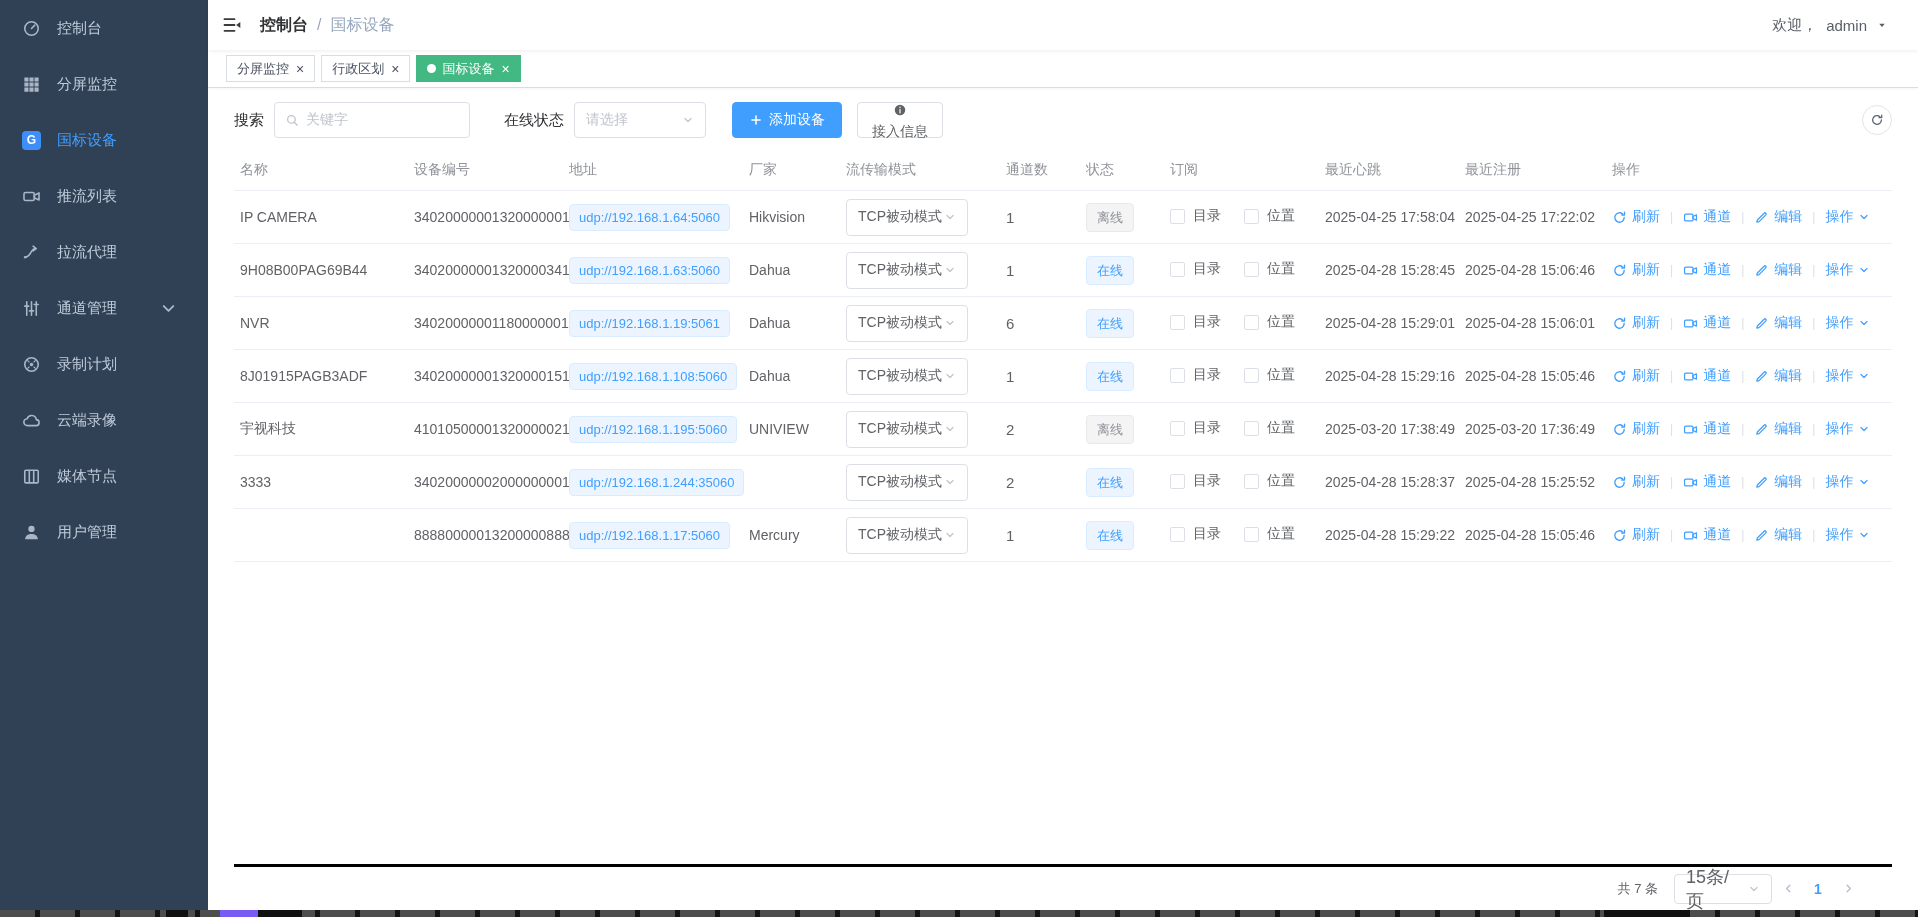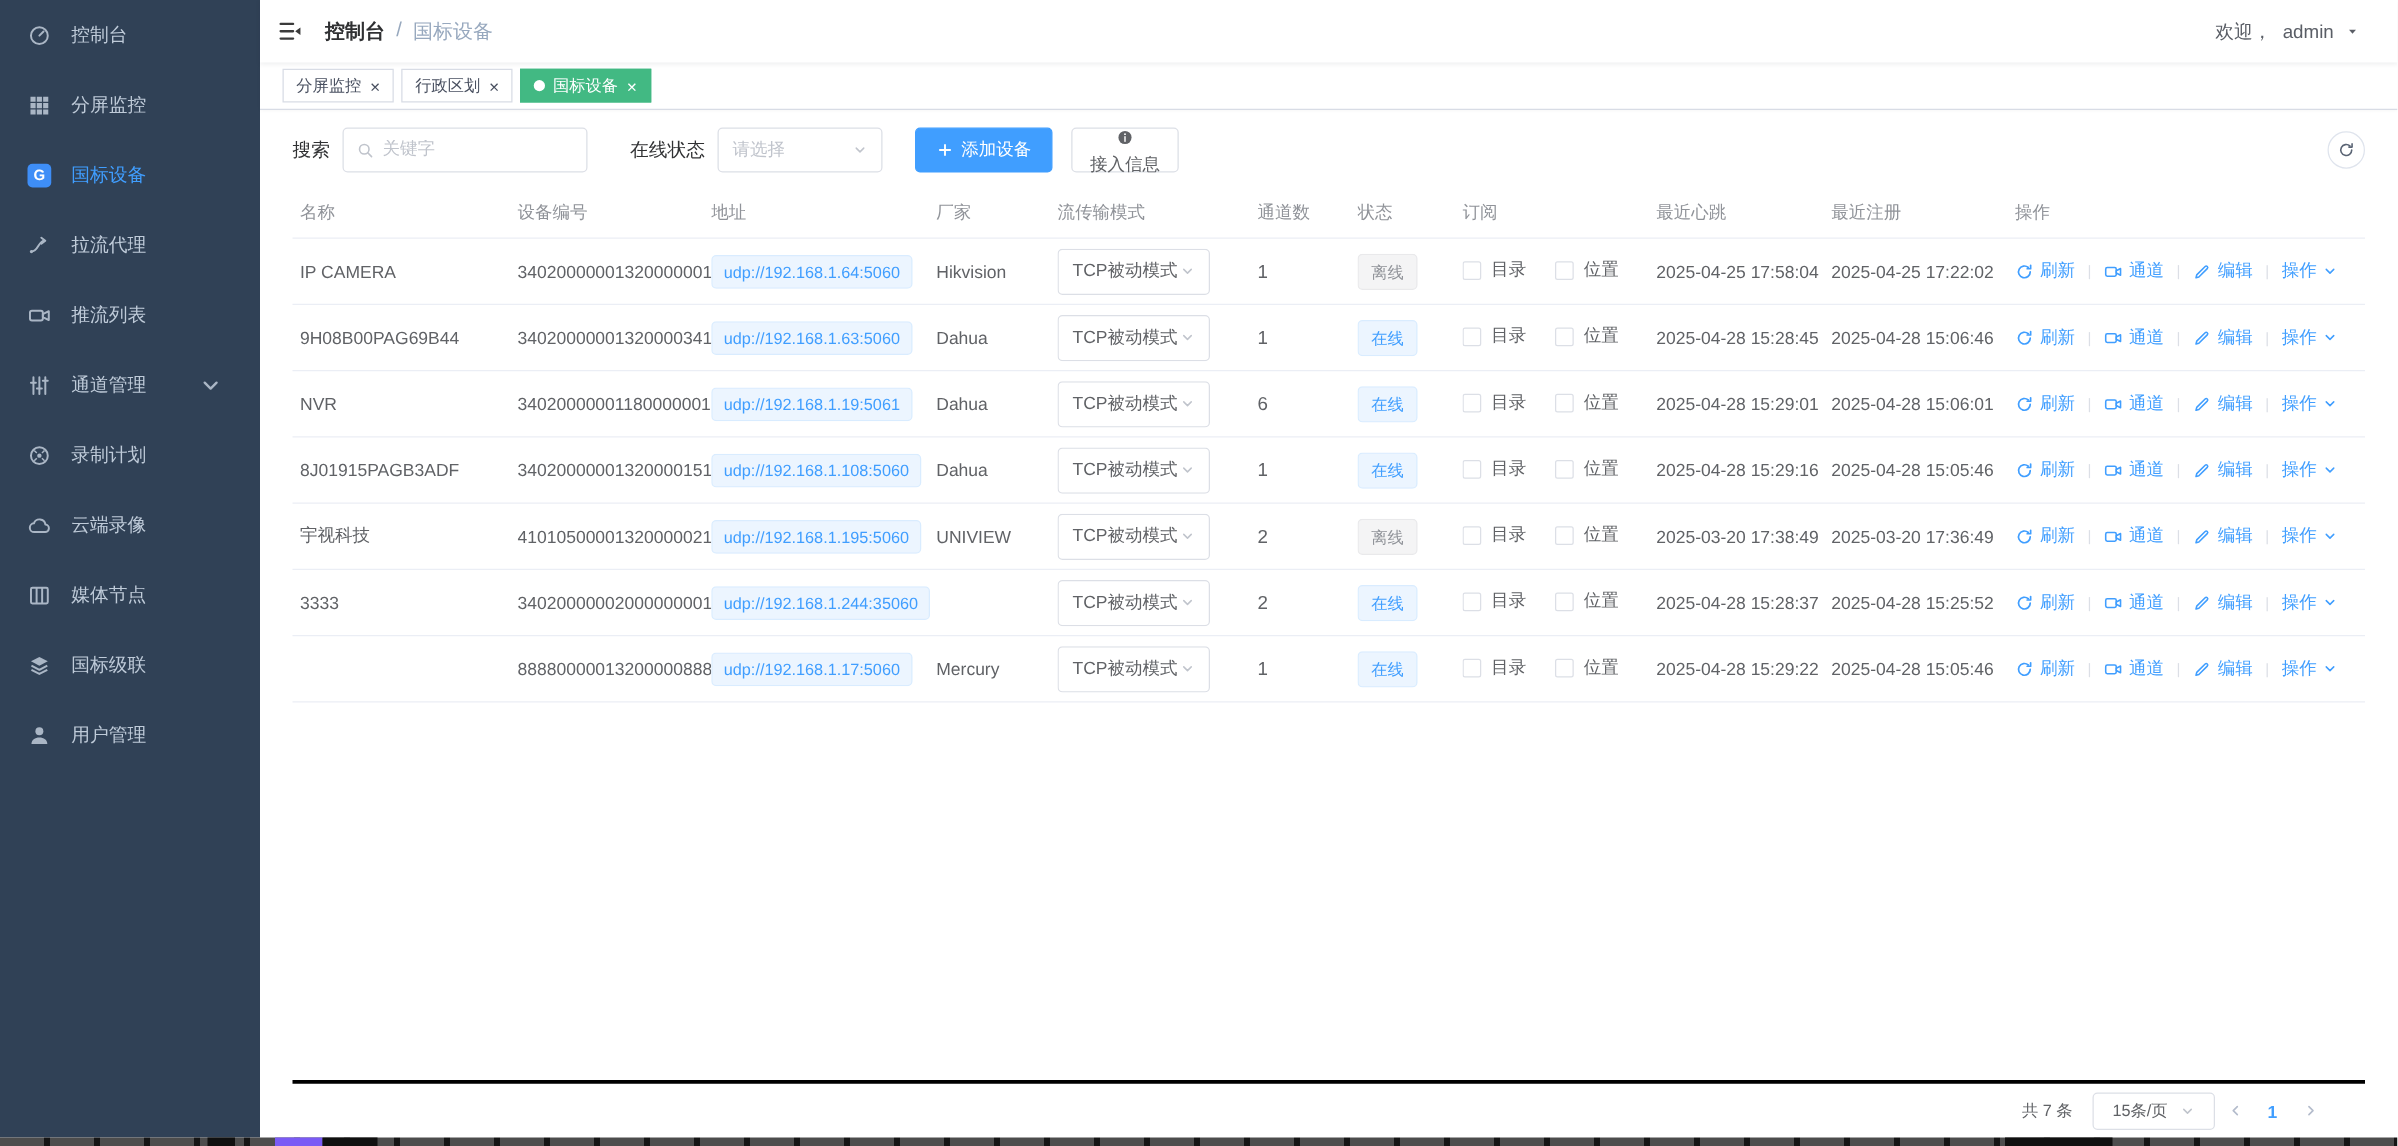--- a/index.html
+++ b/index.html
@@ -71,21 +71,21 @@
   .checkbox { width:15px; height:15px; border:1px solid #dcdfe6; border-radius:2px; background:#fff; flex-shrink:0; }
   .actions { display:flex; align-items:center; color:#409eff; }
   .action-link { display:inline-flex; align-items:center; gap:5px; cursor:pointer; color:#409eff; }
   .action-link .icon { width:15px; height:15px; }
   .action-link .chev { width:12px; height:12px; }
   .action-sep { color:#dcdfe6; margin:0 10px; font-size:12px; }
 
   
   .pagination-bar { margin-top:auto; height:46px; border-top:3px solid #000000; display:flex; align-items:center; justify-content:flex-end; padding-right:28px; font-size:13px; color:#606266; background:#fff; }
   .total-text { margin-right:16px; }
-  .page-size-select { width:98px; height:30px; justify-content:center; gap:10px; font-size:13px; color:#606266; }
+  .page-size-select { width:98px; height:30px; justify-content:center; gap:10px; font-size:18px; color:#606266; }
   .page-arrow { width:32px; height:30px; display:flex; align-items:center; justify-content:center; color:#b4bccc; cursor:pointer; }
   .page-arrow .icon { width:13px; height:13px; }
   .page-number { min-width:28px; text-align:center; color:#409eff; font-weight:bold; font-size:14px; cursor:pointer; }
 
   
   .taskbar { position:absolute; left:0; bottom:0; width:1918px; height:7px; background:repeating-linear-gradient(90deg,#4d4d4d 0 35px,#141414 35px 40px); }
   .taskbar span { position:absolute; top:0; height:7px; display:block; }
   .tb-accent { left:220px; width:38px; background:#7a5af5; }
   .tb-black-1 { left:258px; width:44px; background:#101010; }
   .tb-black-0 { left:166px; width:22px; background:#101010; }
@@ -116,36 +116,36 @@
             </svg>
           </span>
           <span>分屏监控</span>
         </div>
         <div class="sidebar-item active">
           <span class="gb-badge">G</span>
           <span>国标设备</span>
         </div>
         <div class="sidebar-item">
           <span class="icon ">
+            <svg viewBox="0 0 24 24" fill="none" stroke="currentColor" stroke-width="2" stroke-linejoin="round">
+              <rect x="2.5" y="7" width="13" height="10" rx="2"></rect>
+              <path d="M15.5 10.5l6-3v9l-6-3z"></path>
+            </svg>
+          </span>
+          <span>推流列表</span>
+        </div>
+        <div class="sidebar-item">
+          <span class="icon ">
             <svg viewBox="0 0 24 24" fill="none" stroke="currentColor" stroke-width="2" stroke-linecap="round">
               <path d="M4 18c7 0 7-11 13-11"></path>
               <path d="M14 4l4 3-4 3" stroke-linejoin="round"></path>
               <circle cx="4" cy="18" r="1.6" fill="currentColor" stroke="none"></circle>
             </svg>
           </span>
           <span>拉流代理</span>
-        </div>
-        <div class="sidebar-item">
-          <span class="icon ">
-            <svg viewBox="0 0 24 24" fill="none" stroke="currentColor" stroke-width="2" stroke-linejoin="round">
-              <rect x="2.5" y="7" width="13" height="10" rx="2"></rect>
-              <path d="M15.5 10.5l6-3v9l-6-3z"></path>
-            </svg>
-          </span>
-          <span>推流列表</span>
         </div>
         <div class="sidebar-item">
           <span class="icon ">
             <svg viewBox="0 0 24 24" fill="none" stroke="currentColor" stroke-width="2" stroke-linecap="round">
               <path d="M6 3.5v17M12 3.5v17M18 3.5v17M3.5 9h5M9.5 15h5M15.5 7h5"></path>
             </svg>
           </span>
           <span>通道管理</span>
           <span class="icon submenu-arrow">
             <svg viewBox="0 0 24 24" fill="none" stroke="currentColor" stroke-width="2.4" stroke-linecap="round" stroke-linejoin="round">
@@ -172,30 +172,20 @@
           <span>云端录像</span>
         </div>
         <div class="sidebar-item">
           <span class="icon ">
             <svg viewBox="0 0 24 24" fill="none" stroke="currentColor" stroke-width="2">
               <rect x="3.5" y="4" width="17" height="16" rx="1.5"></rect>
               <path d="M9.2 4v16M14.8 4v16"></path>
             </svg>
           </span>
           <span>媒体节点</span>
-        </div>
-        <div class="sidebar-item">
-          <span class="icon ">
-            <svg viewBox="0 0 24 24" fill="none" stroke="currentColor" stroke-width="2" stroke-linejoin="round">
-              <path d="M12 3.2l8.5 4.5L12 12.2 3.5 7.7z" fill="currentColor" stroke="none"></path>
-              <path d="M4 12l8 4.2 8-4.2"></path>
-              <path d="M4 16.2l8 4.2 8-4.2"></path>
-            </svg>
-          </span>
-          <span>国标级联</span>
         </div>
         <div class="sidebar-item">
           <span class="icon ">
             <svg viewBox="0 0 24 24" fill="currentColor">
               <circle cx="12" cy="7.5" r="4"></circle>
               <path d="M4 20.5c0-4.2 3.6-6.5 8-6.5s8 2.3 8 6.5z"></path>
             </svg>
           </span>
           <span>用户管理</span>
         </div>

